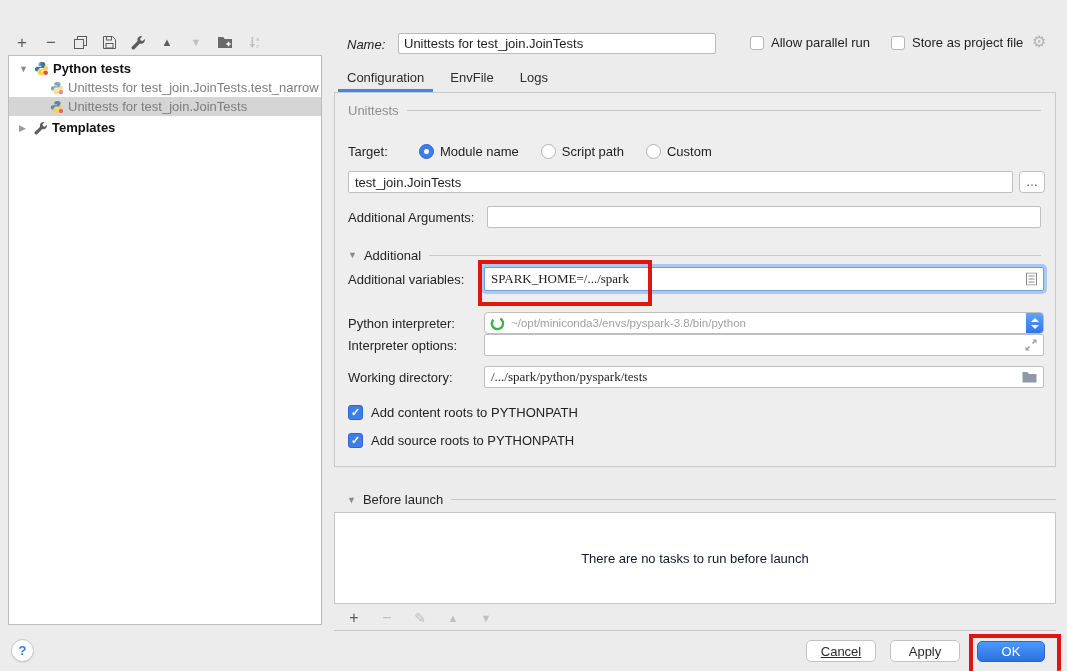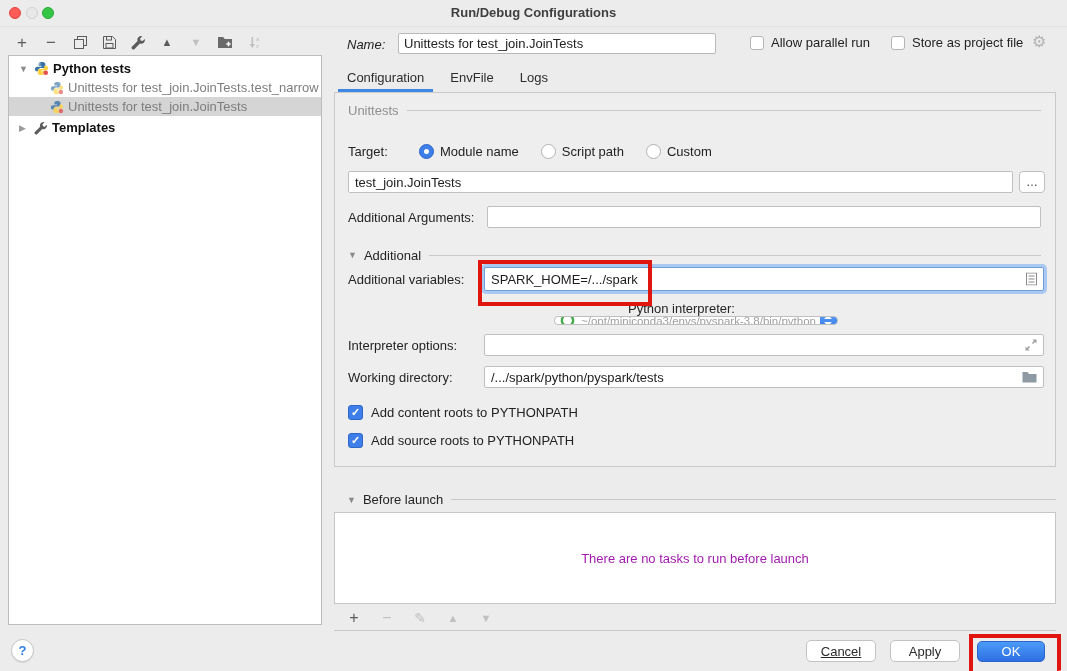--- a/index.html
+++ b/index.html
@@ -60,41 +60,41 @@
   .field{height:20px;border:1px solid #bfbfbf;border-radius:2px;background:#fff;padding:0 6px;font-size:13px;color:#222;box-sizing:content-box;}
   .mod-input{flex:1;height:20px;}
   .browse{margin-left:6px;width:26px;height:22px;background:#fff;border:1px solid #bfbfbf;border-radius:4px;font-size:12px;color:#444;line-height:1;cursor:pointer;padding:0;}
   .row-args{top:113px;height:22px;padding:0 14px 0 13px;}
   .args-input{flex:1;margin-left:6px;}
   .row-args .lbl{width:133px;flex:0 0 auto;}
   .row-envhdr{top:154px;padding-left:13px;height:16px;}
   .tri-small{font-size:9px;color:#8a8a8a;margin-right:7px;}
   .row-envvars{top:171px;height:30px;padding:0 11px 0 13px;}
   .col-lbl{width:136px;flex:0 0 auto;}
-  .fwrap{position:relative;flex:1;display:flex;}
+  .fwrap{position:relative;flex:1;display:flex;font-family:Liberation Serif, serif;}
   .env-input{flex:1;height:22px;border:1px solid #6f9ed8;border-radius:2px;background:#fff;padding:0 6px;font-size:13px;color:#1d1d1d;box-shadow:0 0 0 3px #a9c9f2;}
   .f-ico{position:absolute;right:7px;top:50%;transform:translateY(-50%);display:inline-flex;cursor:pointer;}
-  .row-interp{top:208px;height:24px;padding:0 11px 0 13px;flex-direction:column;}
+  .row-interp{top:218px;height:24px;padding:0 11px 0 13px;}
   .combo{flex:1;height:22px;background:#fff;border:1px solid #bfbfbf;border-radius:4px;display:flex;align-items:center;padding-left:5px;overflow:hidden;box-sizing:border-box;cursor:pointer;}
   .combo-val{margin-left:5px;color:#111;white-space:nowrap;}
   .combo-path{margin-left:6px;color:#9f9f9f;font-size:11.5px;white-space:nowrap;overflow:hidden;text-overflow:ellipsis;flex:1;}
   .stepper{flex:0 0 auto;width:17px;height:22px;margin-left:4px;background:linear-gradient(#63a6f8,#3072e8);border-radius:0 3px 3px 0;display:flex;flex-direction:column;align-items:center;justify-content:center;gap:3px;cursor:pointer;}
   .st-up{width:0;height:0;border-left:4px solid transparent;border-right:4px solid transparent;border-bottom:4px solid #fff;}
   .st-dn{width:0;height:0;border-left:4px solid transparent;border-right:4px solid transparent;border-top:4px solid #fff;}
   .row-opts{top:241px;height:22px;padding:0 11px 0 13px;}
   .plain-input{flex:1;height:20px;}
   .row-workdir{top:273px;height:22px;padding:0 11px 0 13px;}
   .row-cb1{top:309px;padding-left:13px;height:20px;}
   .row-cb2{top:337px;padding-left:13px;height:20px;}
   .cbx{width:15px;height:15px;background:#3d7ee8;border:1px solid #2e66c9;border-radius:3px;box-sizing:border-box;color:#fff;font-size:11px;font-weight:700;display:inline-flex;align-items:center;justify-content:center;margin-right:8px;line-height:1;cursor:pointer;}
 
   
   .bl-hdr{position:absolute;left:334px;top:492px;width:722px;display:flex;align-items:center;padding-left:13px;box-sizing:border-box;}
   .bl-panel{position:absolute;left:334px;top:512px;width:722px;height:92px;background:#fff;border:1px solid #c6c6c6;box-sizing:border-box;display:flex;align-items:center;justify-content:center;}
-  .bl-empty{color:#a21caf;}
+  .bl-empty{color:#0f172a;}
   .bl-toolbar{position:absolute;left:334px;top:605px;width:722px;height:26px;display:flex;align-items:center;gap:17px;padding-left:12px;box-sizing:border-box;border-bottom:1px solid #c9c9c9;}
   .bl-toolbar .tbi.txt{font-size:16px;}
   .bl-toolbar .pencil{font-size:14px;color:#bdbdbd;}
 
   
   .help-btn{position:absolute;left:11px;top:639px;width:23px;height:23px;border-radius:50%;background:#fff;border:1px solid #c4c4c4;box-sizing:border-box;color:#2f7de3;font-weight:700;font-size:13px;display:flex;align-items:center;justify-content:center;cursor:pointer;box-shadow:0 1px 1px rgba(0,0,0,.08);}
   .btn{position:absolute;top:640px;height:22px;background:#fff;border:1px solid #c2c2c2;border-radius:5px;font-size:13px;color:#2a2a2a;cursor:pointer;}
   .btn-cancel{left:806px;width:70px;text-decoration:underline;}
   .btn-apply{left:890px;width:70px;}
   .btn-ok{left:977px;top:641px;width:68px;height:21px;background:linear-gradient(#4b9bf8,#2e6fe3);border:1px solid #2a65d0;color:#fff;border-radius:5px;position:absolute;font-size:13px;cursor:pointer;}
@@ -102,26 +102,20 @@
   
   .ann{position:absolute;border:4px solid #e0150f;background:transparent;pointer-events:none;z-index:50;}
   .ann-env{left:478px;top:260px;width:166px;height:38px;}
   .ann-ok{left:969px;top:634px;width:84px;height:33px;}
 </style>
 </head>
 <body>
 
 <div id="window">
 
-  <div class="titlebar">
-    <span class="tl red"></span>
-    <span class="tl yellow"></span>
-    <span class="tl green"></span>
-    <div class="title">Run/Debug Configurations</div>
-  </div>
 
   <div class="lp-toolbar">
     <span class="tbi txt">+</span>
     <span class="tbi txt">−</span>
     <span class="tbi">
       <svg width="15" height="15" viewBox="0 0 15 15">
           <rect x="4.5" y="1.5" width="9" height="9" fill="none" stroke="#5c5c5c"></rect>
           <rect x="1.5" y="4.5" width="9" height="9" fill="#ececec" stroke="#5c5c5c"></rect>
         </svg>
     </span>

